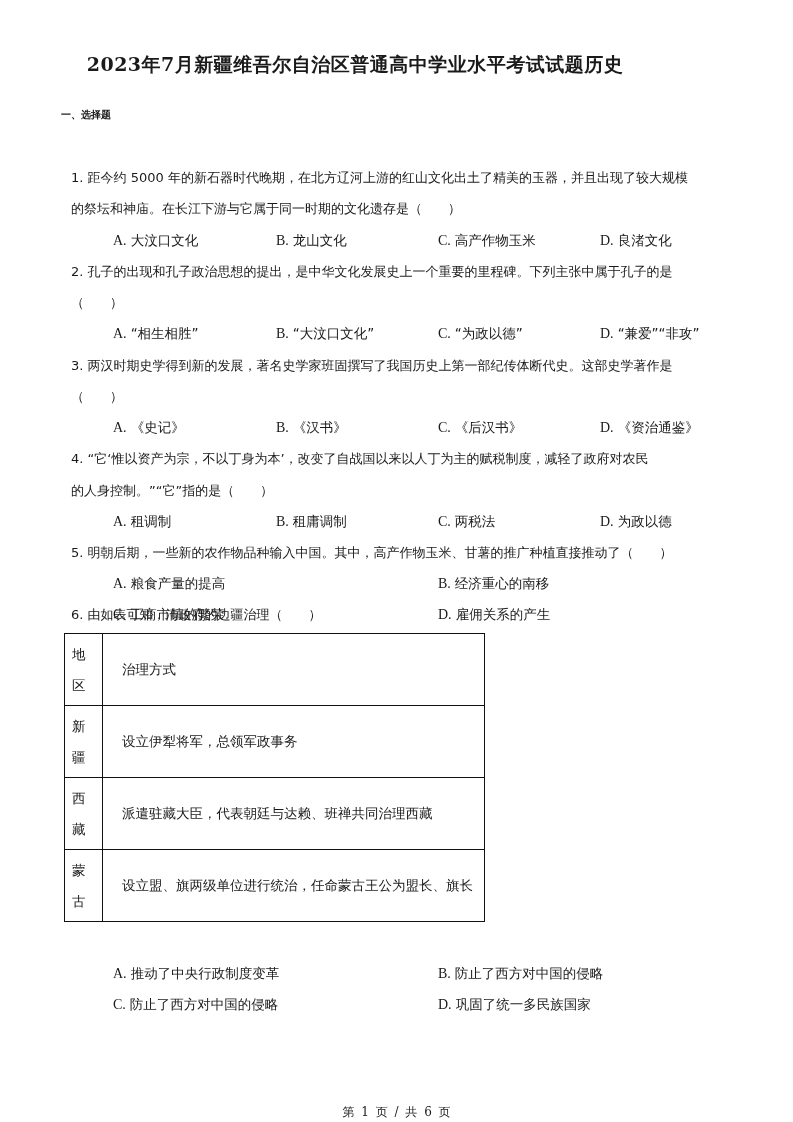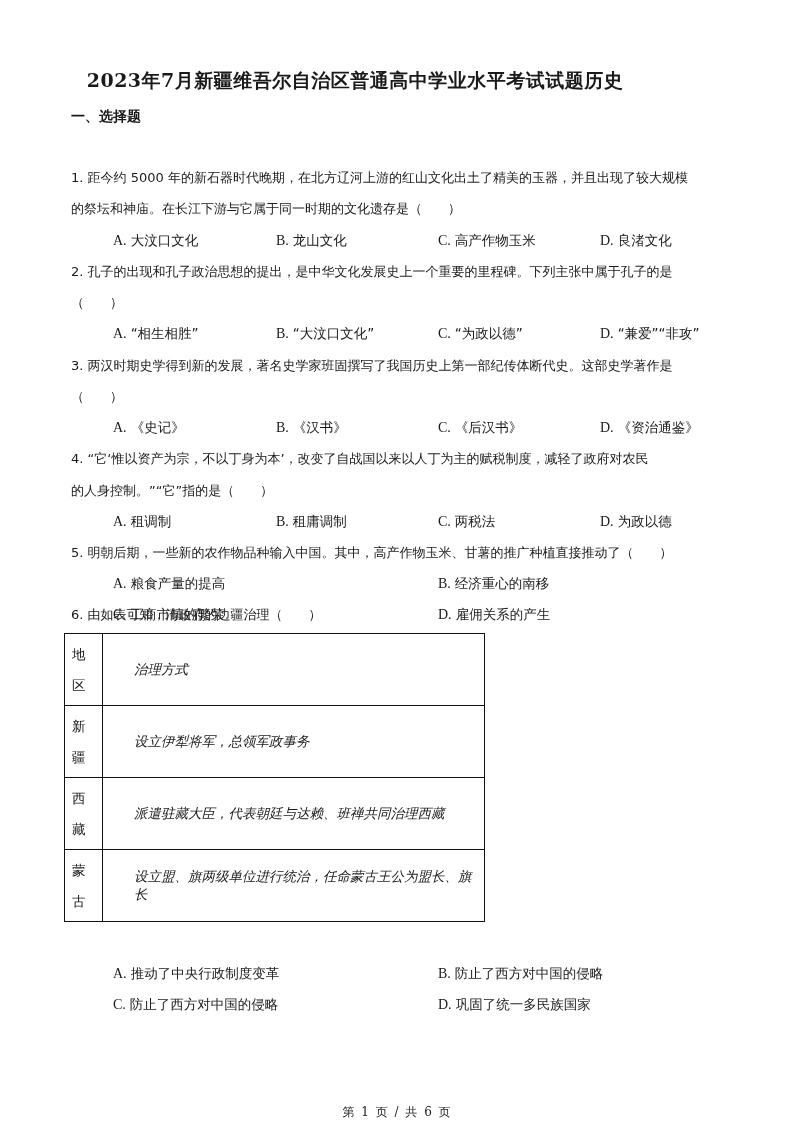--- a/index.html
+++ b/index.html
@@ -2,43 +2,43 @@
 <html><head>
 <meta charset="utf-8">
 <style>
   html, body { margin: 0; padding: 0; background: #ffffff; }
   body {
     width: 793px; height: 1122px; position: relative; overflow: hidden;
     font-family: "DejaVu Sans", "Liberation Sans", sans-serif;
     color: #1a1a1a;
   }
   .title {
-    position: absolute; top: 68px; left: 0; width: 710px; text-align: center;
+    position: absolute; top: 52px; left: 0; width: 710px; text-align: center;
     font-family: "DejaVu Serif", "Liberation Serif", serif;
     font-size: 19px; font-weight: bold; letter-spacing: 0.5px;
   }
   .section {
-    position: absolute; top: 108px; left: 71px;
+    position: absolute; top: 108px; left: 61px;
     font-family: "DejaVu Serif", "Liberation Serif", serif;
-    font-size: 14px; font-weight: bold;
+    font-size: 10px; font-weight: bold;
   }
   .line {
     position: absolute; left: 71px; font-size: 13px; white-space: nowrap;
   }
   .opt {
     position: absolute; font-size: 13.5px; white-space: nowrap; margin-left: 42px;
   }
   .opt .k { font-family: "Liberation Serif", serif; font-size: 14px; margin-right: 4px; }
   table.gov {
     position: absolute; top: 633px; left: 64px; width: 421px;
     border-collapse: collapse; font-size: 13.5px;
   }
   table.gov td { border: 1.5px solid #111; vertical-align: middle; }
   table.gov td.region { width: 30px; padding: 0 0 0 7px; line-height: 31px; height: 71px; }
-  table.gov td.method { padding-left: 31px; font-style: italic; }
+  table.gov td.method { padding-left: 19px; }
   .footer {
     position: absolute; top: 1104px; left: 0; width: 793px; text-align: center;
     font-family: "DejaVu Serif", "Liberation Serif", serif; font-size: 12px;
     word-spacing: 3px;
   }
 </style>
 </head>
 <body>
 
 <div class="title">2023年7月新疆维吾尔自治区普通高中学业水平考试试题历史</div>

